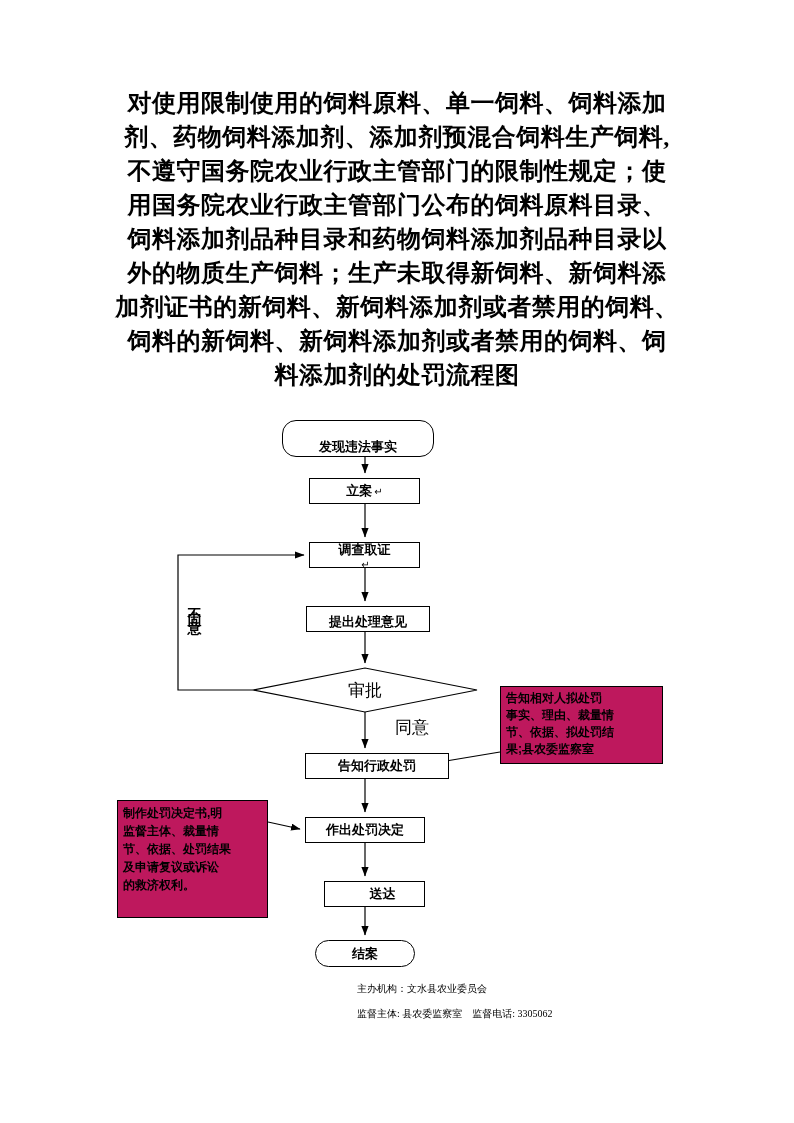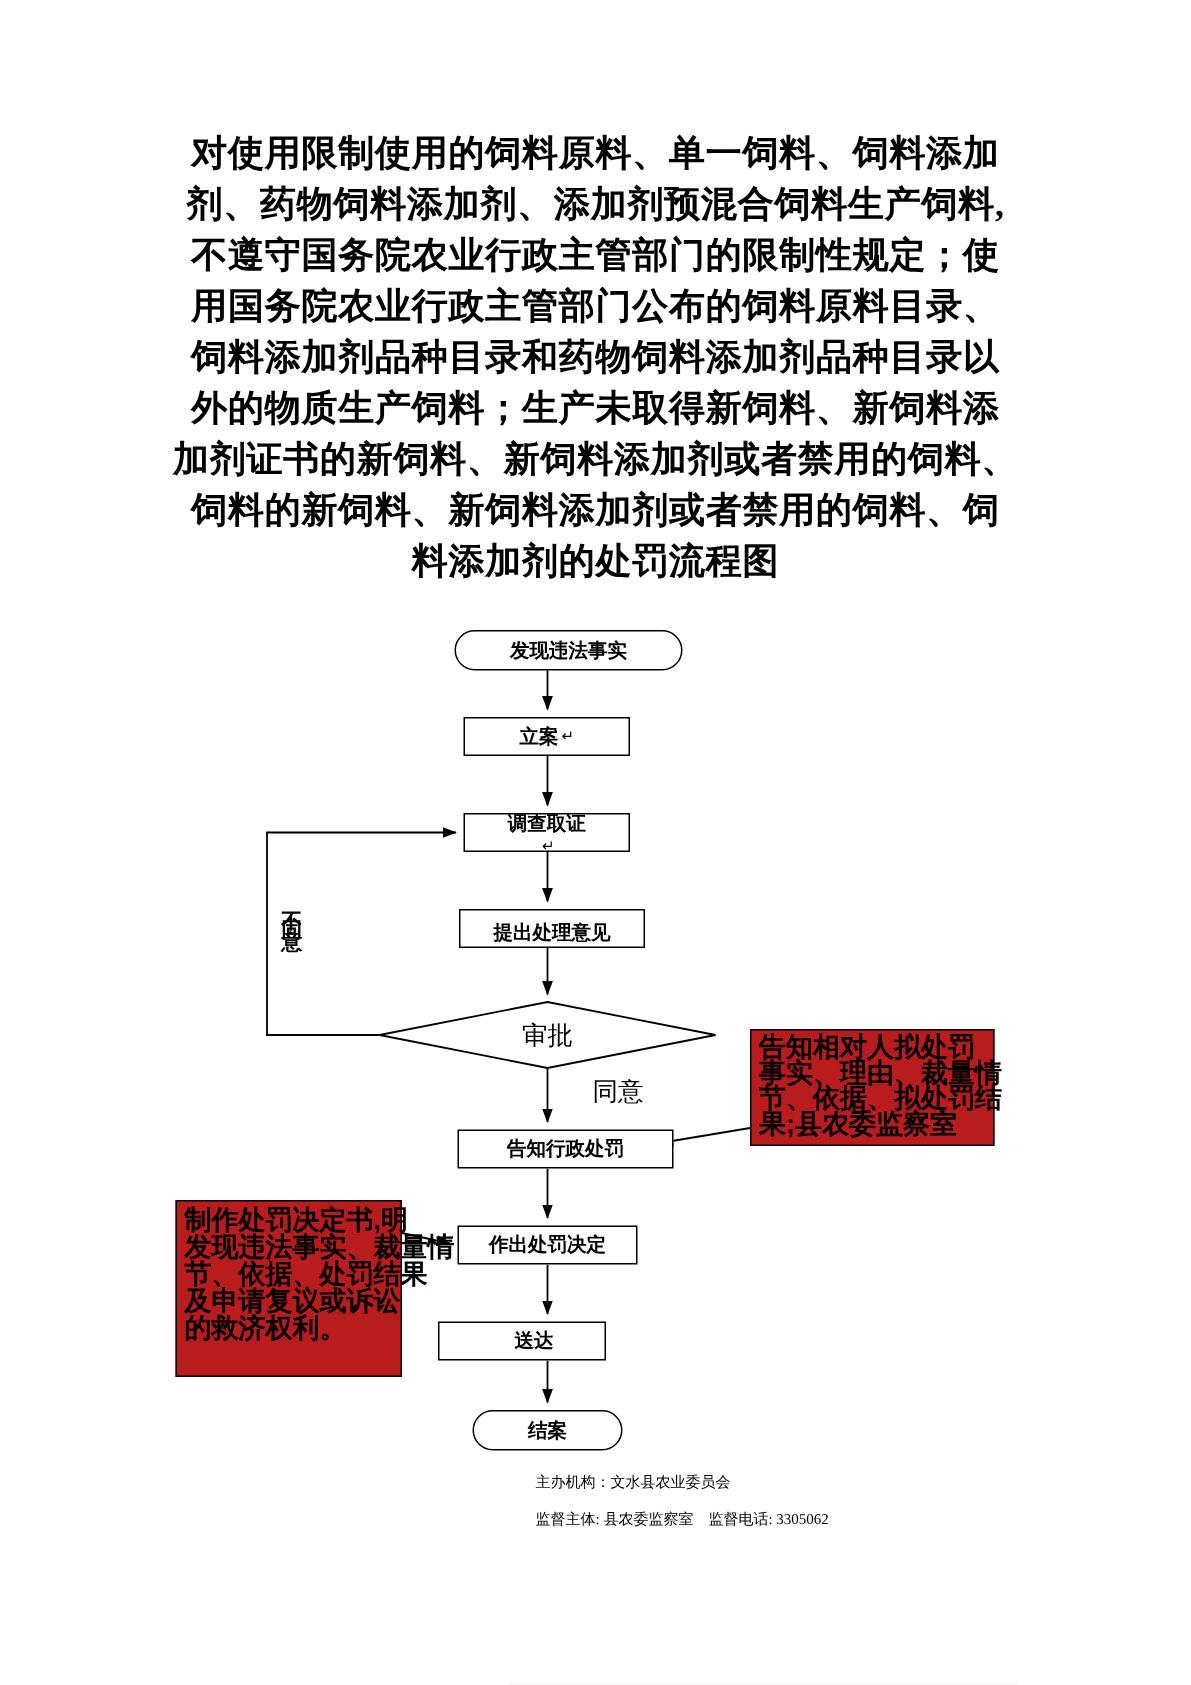--- a/index.html
+++ b/index.html
@@ -48,25 +48,25 @@
     position:absolute;
     writing-mode:vertical-rl;
     text-orientation:upright;
     font-family:"Liberation Sans", sans-serif;
     font-size:14px; font-weight:600;
     letter-spacing:6px;
   }
   .callout {
     position:absolute;
     border:1px solid #000;
-    background:#b91c1c;
+    background:#be185d;
     box-sizing:border-box;
     padding:3px 5px;
     font-family:"Liberation Sans", sans-serif;
-    font-size:18px; font-weight:600;
+    font-size:12px; font-weight:600;
   }
   .callout .cline { line-height:18px; white-space:nowrap; }
   .callout-right .cline { line-height:17px; }
   
   .footer {
     position:absolute;
     left:357px; top:976px;
     font-size:10px; font-weight:400;
     line-height:25px;
     white-space:nowrap;
@@ -106,21 +106,21 @@
     <line x1="365" y1="907" x2="365" y2="935" stroke="#000" stroke-width="1.2" marker-end="url(#arrow)"></line>
 
     <polyline points="253,690 178,690 178,555 304,555" fill="none" stroke="#000" stroke-width="1.2" marker-end="url(#arrow)"></polyline>
 
     <polygon points="253,690 365,668 477,690 365,712" fill="#fff" stroke="#000" stroke-width="1.2"></polygon>
 
     <line x1="500" y1="752" x2="440" y2="762" stroke="#000" stroke-width="1.2" marker-end="url(#arrow)"></line>
     <line x1="268" y1="822" x2="300" y2="829" stroke="#000" stroke-width="1.2" marker-end="url(#arrow)"></line>
   </svg>
 
-  <div class="node oval" style="left:303px; top:420px; width:152px; height:27px;">
+  <div class="node oval" style="left:282px; top:420px; width:152px; height:37px;align-items:flex-end;">
       <span>发现违法事实</span>
     </div>
 
   <div class="node" style="left:309px; top:478px; width:111px; height:26px;">
       <span>立案</span>
       <span class="return-mark">↵</span>
     </div>
 
   <div class="node" style="left:309px; top:542px; width:111px; height:26px;flex-direction:column;">
       <span>调查取证</span>
@@ -134,42 +134,42 @@
   <div class="plain" style="left:330px; top:680px; width:70px; height:20px;">审批</div>
 
   <div class="node" style="left:305px; top:753px; width:144px; height:26px;font-family:Liberation Serif, serif;">
       <span>告知行政处罚</span>
     </div>
 
   <div class="node" style="left:305px; top:817px; width:120px; height:26px;">
       <span>作出处罚决定</span>
     </div>
 
-  <div class="node" style="left:292px; top:881px; width:112px; height:26px;padding-left:16px;">
+  <div class="node" style="left:324px; top:881px; width:101px; height:26px;padding-left:16px;">
       <span>送达</span>
     </div>
 
   <div class="node oval" style="left:315px; top:940px; width:100px; height:27px;">
       <span>结案</span>
     </div>
 
   <div class="vert-label" style="left:186px; top:596px; height:72px;">不同意</div>
 
   <div class="plain" style="left:392px; top:718px; width:40px; height:18px;">同意</div>
 
   <div class="callout callout-right" style="left:500px; top:686px; width:163px; height:78px;">
     <div class="cline">告知相对人拟处罚</div>
     <div class="cline">事实、理由、裁量情</div>
     <div class="cline">节、依据、拟处罚结</div>
     <div class="cline">果;县农委监察室</div>
   </div>
 
   <div class="callout" style="left:117px; top:800px; width:151px; height:118px;">
     <div class="cline">制作处罚决定书,明</div>
-    <div class="cline">发现违法事实、裁量情</div>
+    <div class="cline">监督主体、裁量情</div>
     <div class="cline">节、依据、处罚结果</div>
     <div class="cline">及申请复议或诉讼</div>
     <div class="cline">的救济权利。</div>
   </div>
 
   <div class="footer">
     <div>主办机构：文水县农业委员会</div>
     <div>监督主体: 县农委监察室　监督电话: 3305062</div>
   </div>
 

